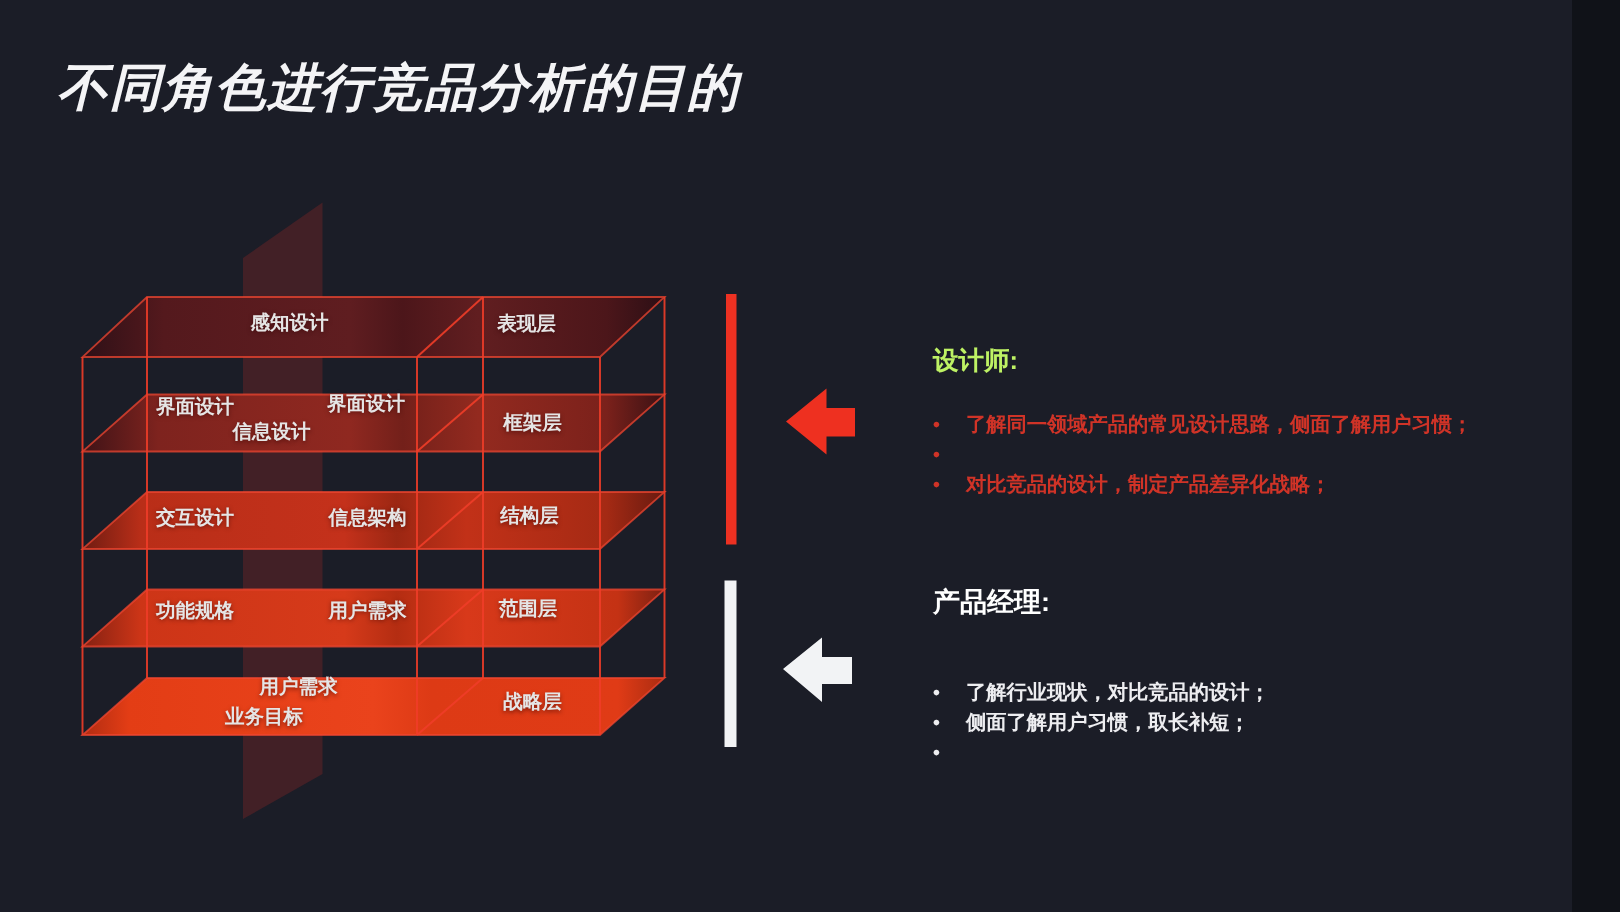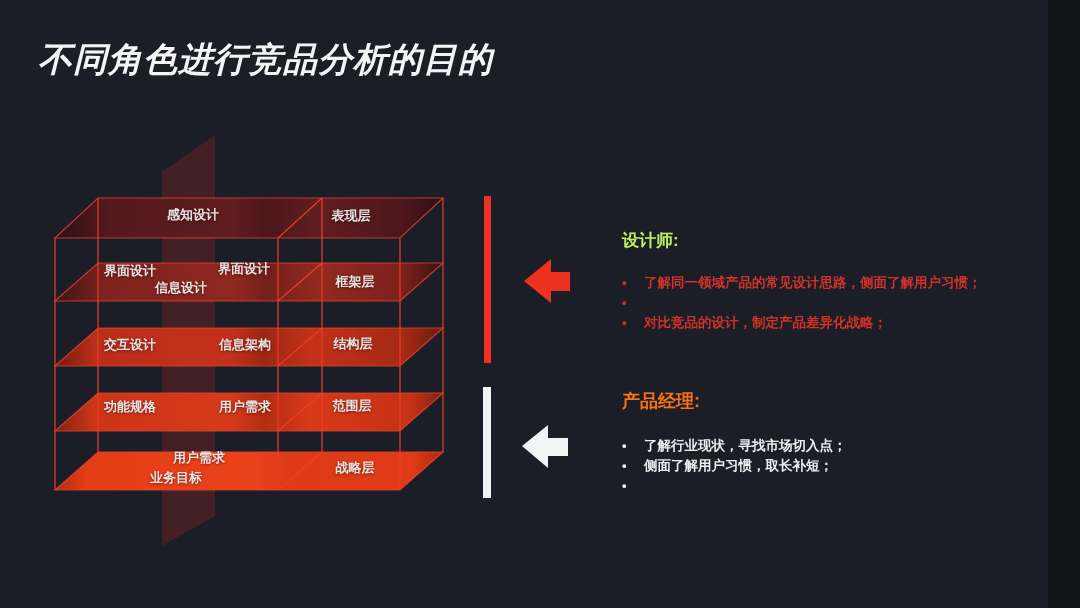--- a/index.html
+++ b/index.html
@@ -17,21 +17,21 @@
   .layer-label{
     position:absolute;transform:translate(-50%,-50%);
     font-size:13px;font-weight:bold;color:#e5e5e5;white-space:nowrap;
     text-shadow:0 1px 3px rgba(50,0,0,.55);
   }
   .role{position:absolute;width:445px;}
   .role-designer{left:622px;top:231px;}
   .role-pm{left:622px;top:391px;}
   .role-title{margin:0;font-weight:bold;white-space:nowrap;}
   .role-designer .role-title{font-size:17px;line-height:20px;color:#bef264;margin-bottom:22px;}
-  .role-pm .role-title{font-size:18px;line-height:21px;color:#f97316;margin-bottom:24px;}
+  .role-pm .role-title{font-size:18px;line-height:21px;color:#ffffff;margin-bottom:40px;}
   .role-list{list-style:none;margin:0;padding:0;}
   .role-list li{display:flex;align-items:flex-start;font-size:13.5px;line-height:20px;font-weight:bold;white-space:nowrap;}
   .role-designer .role-list li{color:#d03327;}
   .role-pm .role-list li{color:#ededf0;}
   .dot{flex:0 0 22px;width:22px;font-size:13px;}
 </style>
 </head>
 <body>
 
 <div class="slide">
@@ -155,21 +155,21 @@
         <span>对比竞品的设计，制定产品差异化战略；</span>
       </li>
     </ul>
   </section>
 
   <section class="role role-pm">
     <h2 class="role-title">产品经理:</h2>
     <ul class="role-list">
       <li>
         <span class="dot">•</span>
-        <span>了解行业现状，寻找市场切入点；</span>
+        <span>了解行业现状，对比竞品的设计；</span>
       </li>
       <li>
         <span class="dot">•</span>
         <span>侧面了解用户习惯，取长补短；</span>
       </li>
       <li>
         <span class="dot">•</span>
       </li>
     </ul>
   </section>

